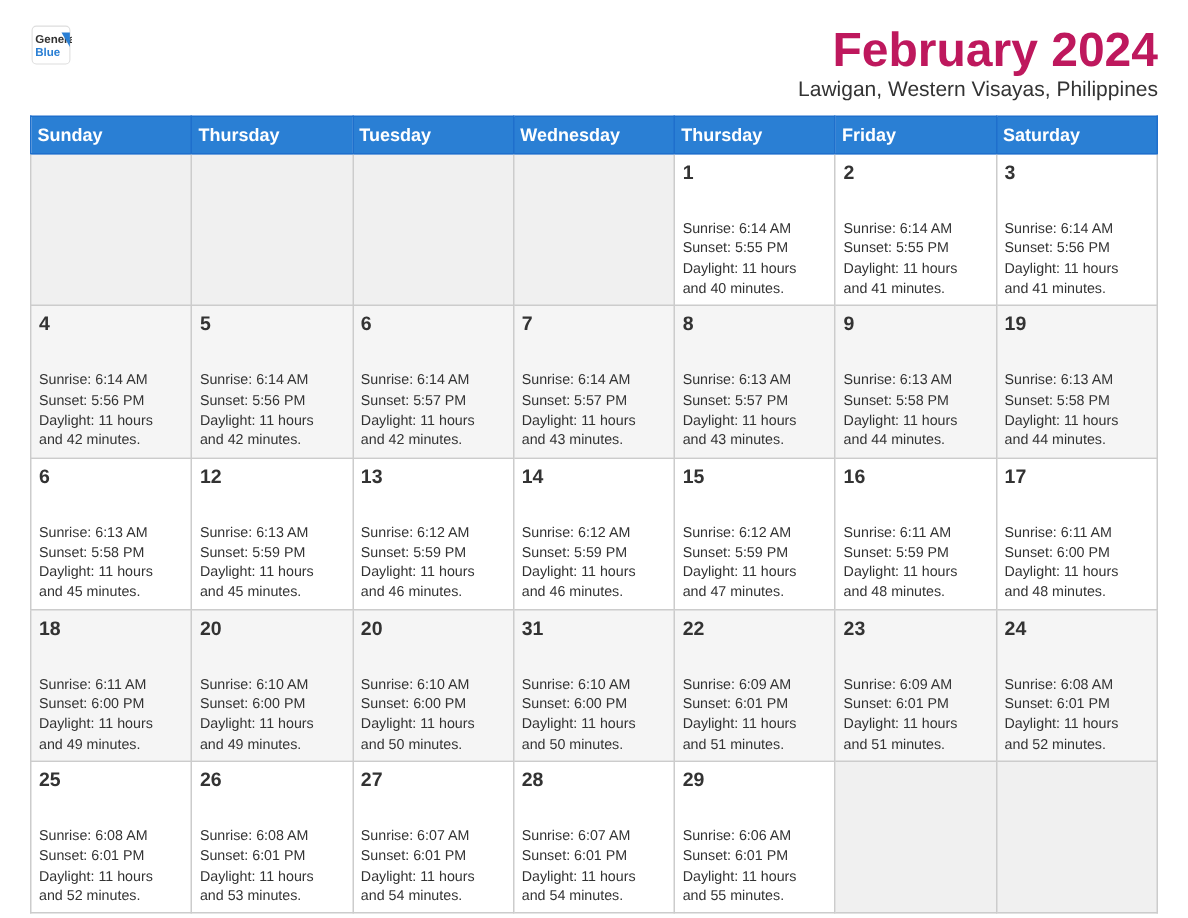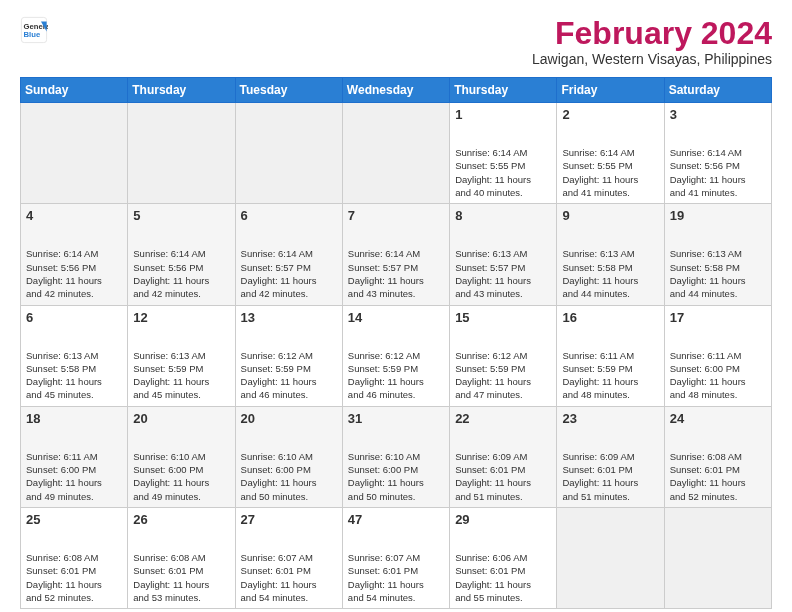--- a/index.html
+++ b/index.html
@@ -312,21 +312,21 @@
 and 53 minutes.</div>
         </td>
         <td>
           <div class="day-number">27</div>
           <div class="day-info" style="white-space: pre-line;">Sunrise: 6:07 AM
 Sunset: 6:01 PM
 Daylight: 11 hours
 and 54 minutes.</div>
         </td>
         <td>
-          <div class="day-number">47</div>
+          <div class="day-number">28</div>
           <div class="day-info" style="white-space: pre-line;">Sunrise: 6:07 AM
 Sunset: 6:01 PM
 Daylight: 11 hours
 and 54 minutes.</div>
         </td>
         <td>
           <div class="day-number">29</div>
           <div class="day-info" style="white-space: pre-line;">Sunrise: 6:06 AM
 Sunset: 6:01 PM
 Daylight: 11 hours

